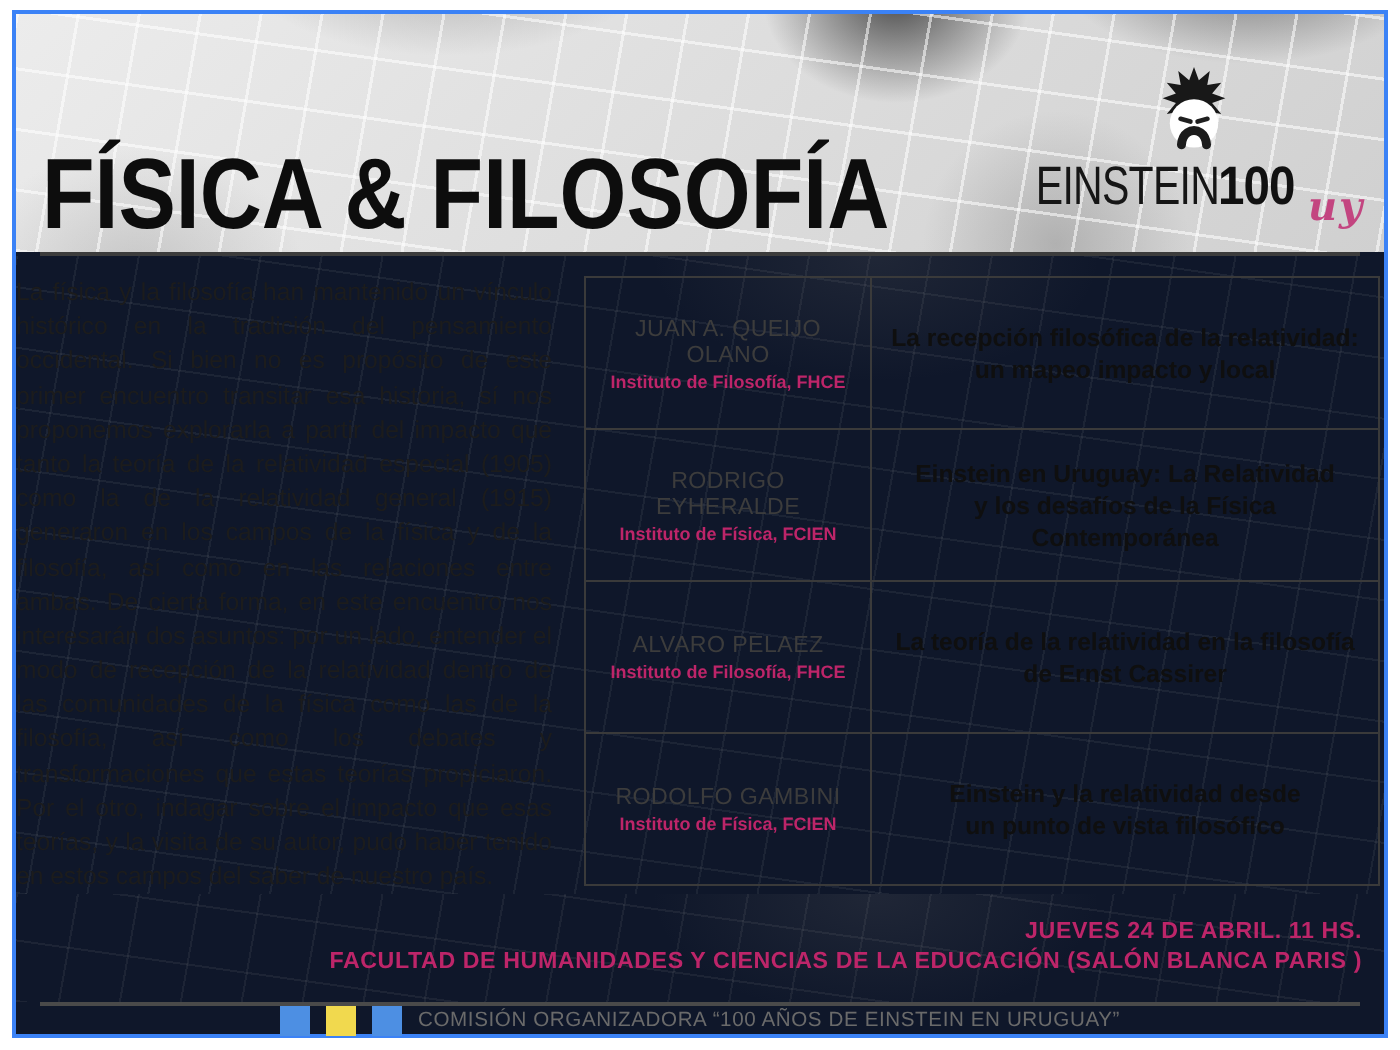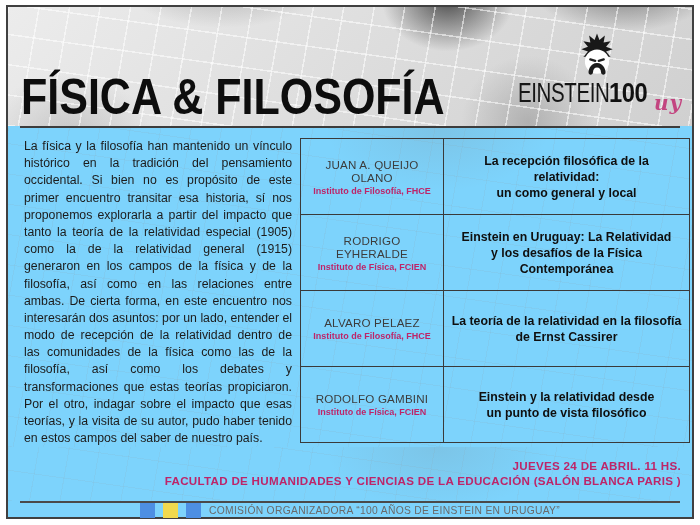--- a/index.html
+++ b/index.html
@@ -3,21 +3,21 @@
 <meta charset="utf-8">
 <style>
   html,body{margin:0;padding:0;}
   body{
     width:700px;height:525px;background:#ffffff;overflow:hidden;
     font-family:"Liberation Sans","DejaVu Sans",sans-serif;
     position:relative;
   }
   .poster{
     position:absolute;top:5px;left:6px;right:6px;bottom:6px;
-    border:2px solid #404040;background:#7dd3fc;
+    border:2px solid #3b82f6;background:#0f172a;
     display:flex;flex-direction:column;
   }
   
   .hero{
     position:relative;height:119px;flex:0 0 119px;overflow:hidden;
     background-image:
       repeating-linear-gradient(100deg, rgba(255,255,255,.55) 0 1.5px, transparent 1.5px 30px),
       repeating-linear-gradient(8deg, rgba(255,255,255,.55) 0 1.5px, transparent 1.5px 30px),
       radial-gradient(95px 75px at 440px -8px, rgba(40,40,40,.80), rgba(40,40,40,0) 70%),
       radial-gradient(130px 65px at 615px -22px, rgba(55,55,55,.62), rgba(55,55,55,0) 72%),
@@ -53,21 +53,21 @@
   }
   .hero-rule{flex:0 0 auto;border-top:2px solid #3c3c3c;margin:0 12px;}
   
   .body-bg{
     background-image:
       repeating-linear-gradient(100deg, rgba(150,150,150,.10) 0 1px, transparent 1px 30px),
       repeating-linear-gradient(8deg, rgba(150,150,150,.10) 0 1px, transparent 1px 30px),
       radial-gradient(160px 90px at 430px 0px, rgba(120,120,120,.16), transparent 70%);
   }
   .content{
-    display:flex;gap:8px;padding:10px 2px 0 16px;flex:0 0 304px;box-sizing:border-box;align-items:flex-end;
+    display:flex;gap:16px;padding:10px 2px 0 0;flex:0 0 304px;box-sizing:border-box;align-items:flex-end;
   }
   .intro{
     width:268px;flex:0 0 268px;margin:0;
     font-size:12.3px;line-height:17.18px;color:#1c1c1c;text-align:justify;
   }
   table.schedule{
     flex:1 1 auto;border-collapse:collapse;table-layout:fixed;
     height:292px;align-self:flex-start;
   }
   table.schedule td{
@@ -126,21 +126,21 @@
     <table class="schedule">
       <tbody>
         <tr>
           <td class="speaker-cell">
             <div class="speaker">JUAN A. QUEIJO OLANO</div>
             <div class="affiliation">Instituto de Filosofía, FHCE</div>
           </td>
           <td>
             <div class="talk">
               <span>La recepción filosófica de la relatividad:</span>
-              <span>un como general y local</span>
+              <span>un mapeo impacto y local</span>
             </div>
           </td>
         </tr>
         <tr>
           <td class="speaker-cell">
             <div class="speaker">RODRIGO EYHERALDE</div>
             <div class="affiliation">Instituto de Física, FCIEN</div>
           </td>
           <td>
             <div class="talk">

